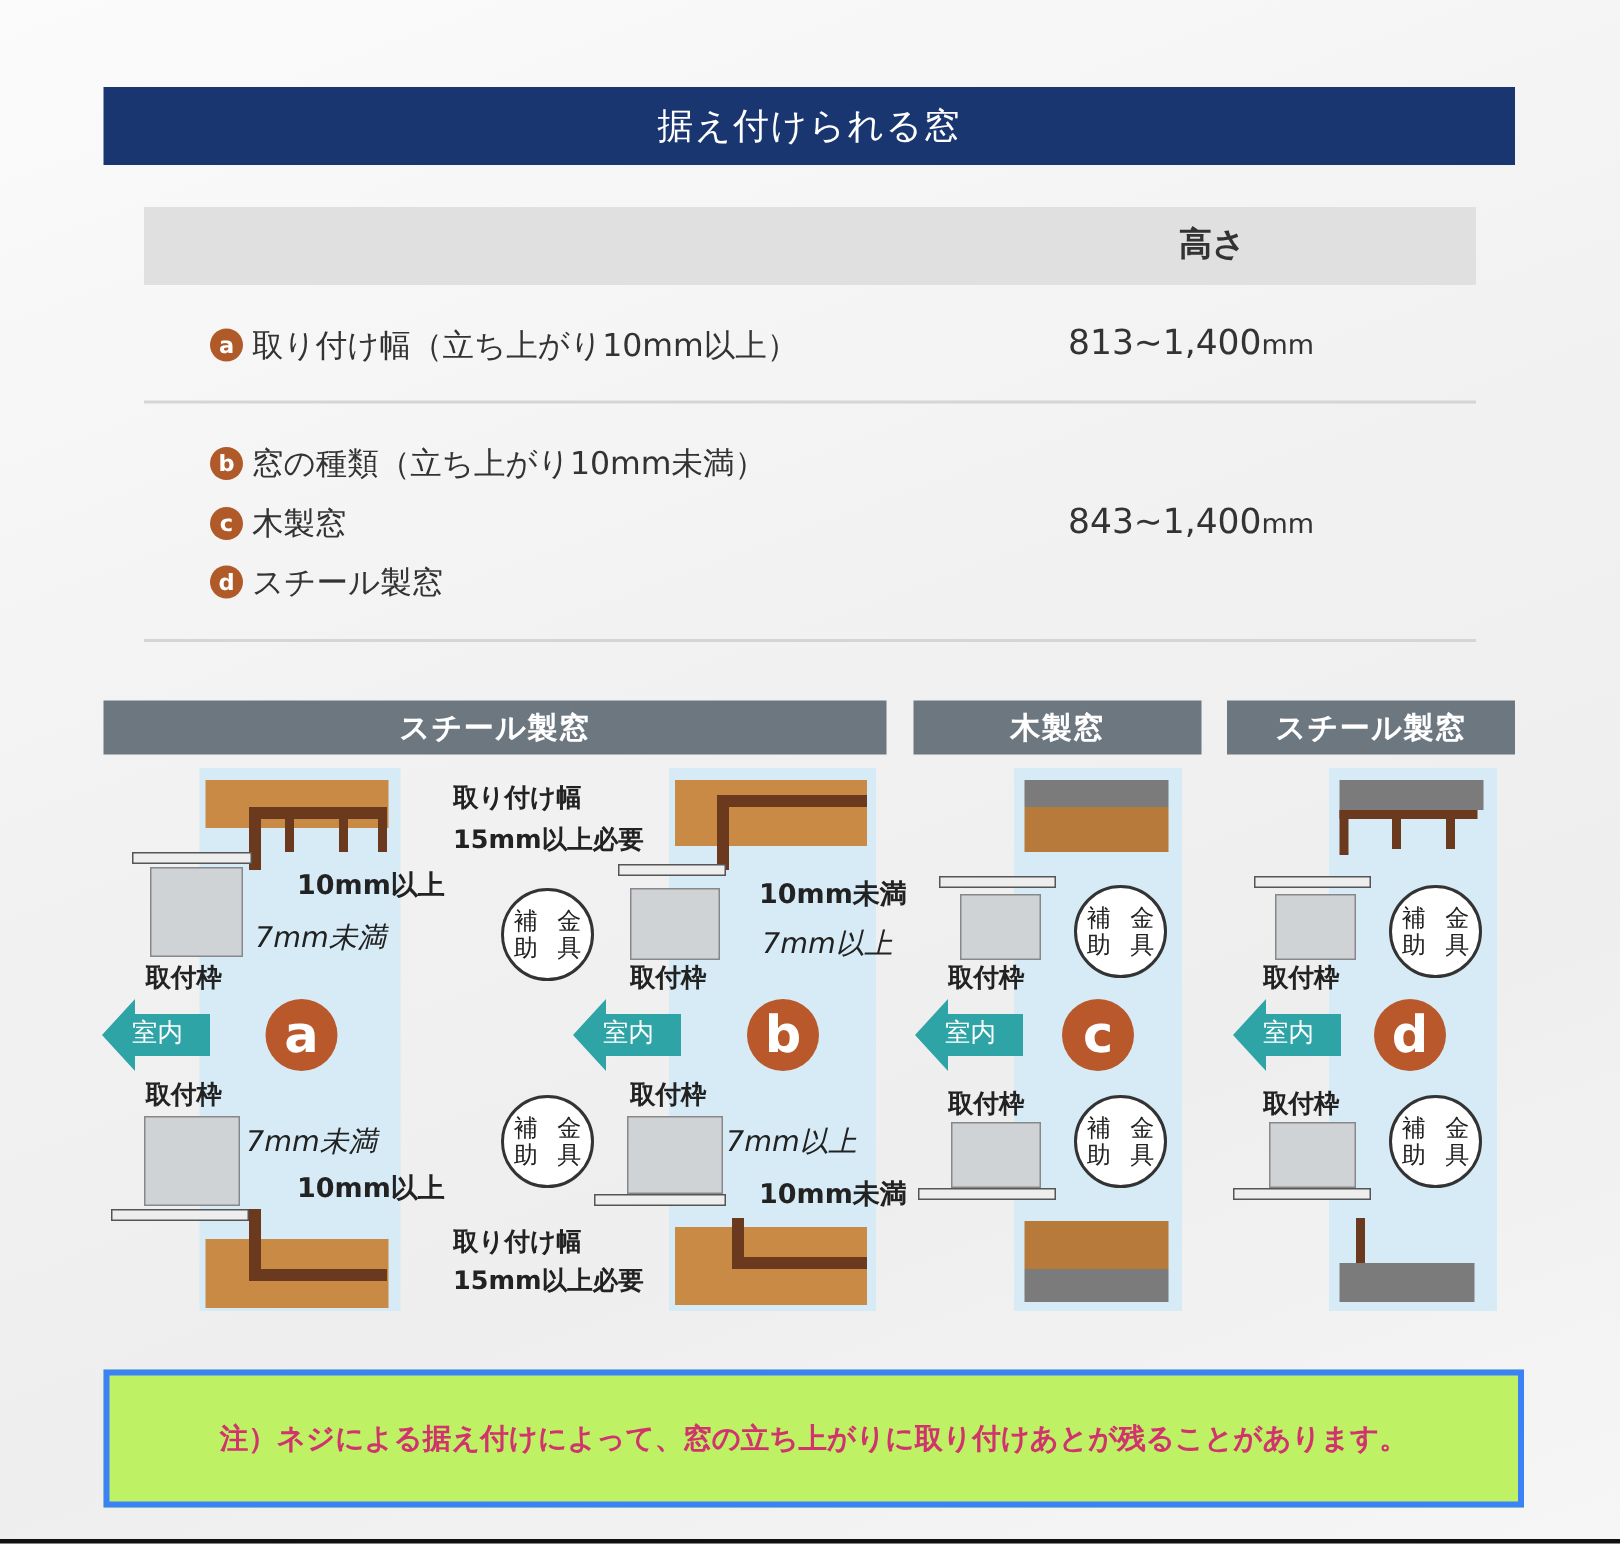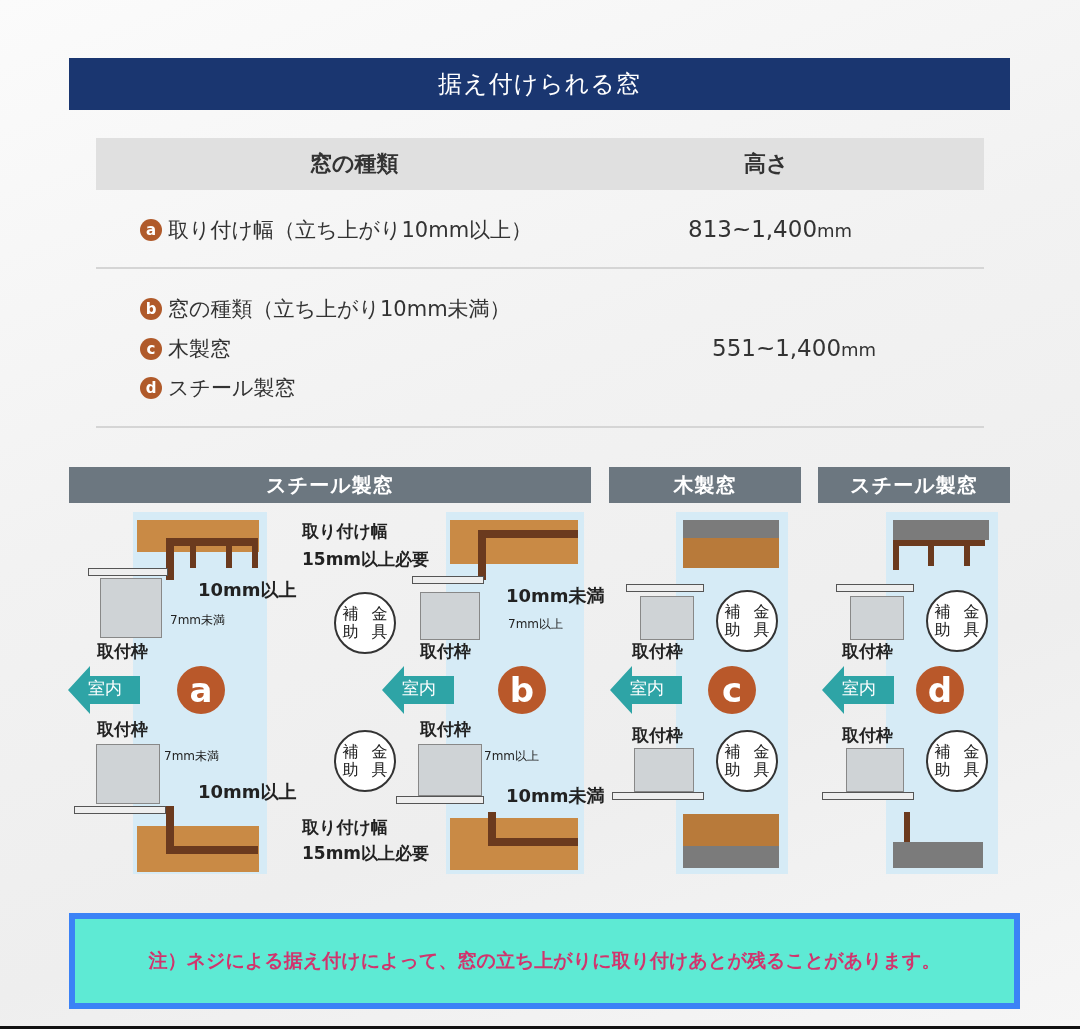--- a/index.html
+++ b/index.html
@@ -18,69 +18,68 @@
   .height{position:absolute;font-size:23px;color:#333;white-space:nowrap;}
   .height small{font-size:18px;}
   .sec-bar{position:absolute;top:467px;height:36px;background:#6c7780;color:#fff;font-size:20px;font-weight:bold;
     display:flex;align-items:center;justify-content:center;letter-spacing:1px;}
   .panel{position:absolute;background:#d6ebf6;}
   .wood{position:absolute;background:#c98a45;}
   .frame{position:absolute;background:#6b3a1e;}
   .grey{position:absolute;background:#cfd3d6;border:1px solid #888;}
   .darkgrey{position:absolute;background:#7b7b7b;}
   .lbl{position:absolute;font-size:17px;color:#222;white-space:nowrap;font-weight:bold;}
-  .lbl.sm{font-size:12px;font-weight:normal;}
+  .lbl.sm{font-size:19px;font-weight:normal;font-style:italic;}
   .circle{position:absolute;width:48px;height:48px;border-radius:50%;background:#b9582a;color:#fff;
     font-size:34px;font-weight:bold;display:flex;align-items:center;justify-content:center;line-height:1;}
   .arrow{position:absolute;width:72px;height:48px;}
   .arrow svg{display:block;}
   .arrow span{position:absolute;left:20px;top:11px;color:#fff;font-size:17px;}
   .bubble{position:absolute;width:58px;height:58px;border-radius:50%;background:#fff;border:2px solid #333;
     display:flex;align-items:center;justify-content:center;text-align:center;font-size:16px;line-height:18px;color:#222;}
   .screw{position:absolute;height:6px;background:#eee;border:1px solid #555;}
-  .note{position:absolute;left:69px;top:913px;width:939px;height:84px;border:6px solid #3b82f6;background:#5eead4;
+  .note{position:absolute;left:69px;top:913px;width:939px;height:84px;border:4px solid #3b82f6;background:#bef264;
     display:flex;align-items:center;justify-content:center;color:#d1346d;font-size:19px;font-weight:bold;}
   .bottom-line{position:absolute;left:0;top:1026px;width:1080px;height:3px;background:#111;}
 </style>
 </head>
 <body>
 
 <div class="title-bar">据え付けられる窓</div>
 
 <div class="tbl-head">
-  <span style="left:214px">窓の種類</span>
-  <span style="left:648px">高さ</span>
+  <span style="left:690px">高さ</span>
 </div>
 
 <div class="row" style="top:190px;height:78px">
   <div class="item" style="top:26px">
     <span class="badge">a</span>
     <span>取り付け幅（立ち上がり10mm以上）</span>
   </div>
-  <div class="height" style="left:592px;top:26px">
+  <div class="height" style="left:616px;top:26px">
     <span>813~1,400</span><small>mm</small>
   </div>
 </div>
 <div class="row-line" style="top:267px"></div>
 
 <div class="row" style="top:269px;height:158px">
   <div class="item" style="top:26px">
     <span class="badge">b</span>
     <span>窓の種類（立ち上がり10mm未満）</span>
   </div>
   <div class="item" style="top:66px">
     <span class="badge">c</span>
     <span>木製窓</span>
   </div>
   <div class="item" style="top:105px">
     <span class="badge">d</span>
     <span>スチール製窓</span>
   </div>
   <div class="height" style="left:616px;top:66px">
-    <span>551~1,400</span><small>mm</small>
+    <span>843~1,400</span><small>mm</small>
   </div>
 </div>
 <div class="row-line" style="top:426px"></div>
 
 <div class="sec-bar" style="left:69px;width:522px">スチール製窓</div>
 <div class="sec-bar" style="left:609px;width:192px">木製窓</div>
 <div class="sec-bar" style="left:818px;width:192px">スチール製窓</div>
 
 <div>
   <div class="panel" style="left:133px;top:512px;width:134px;height:362px"></div>

